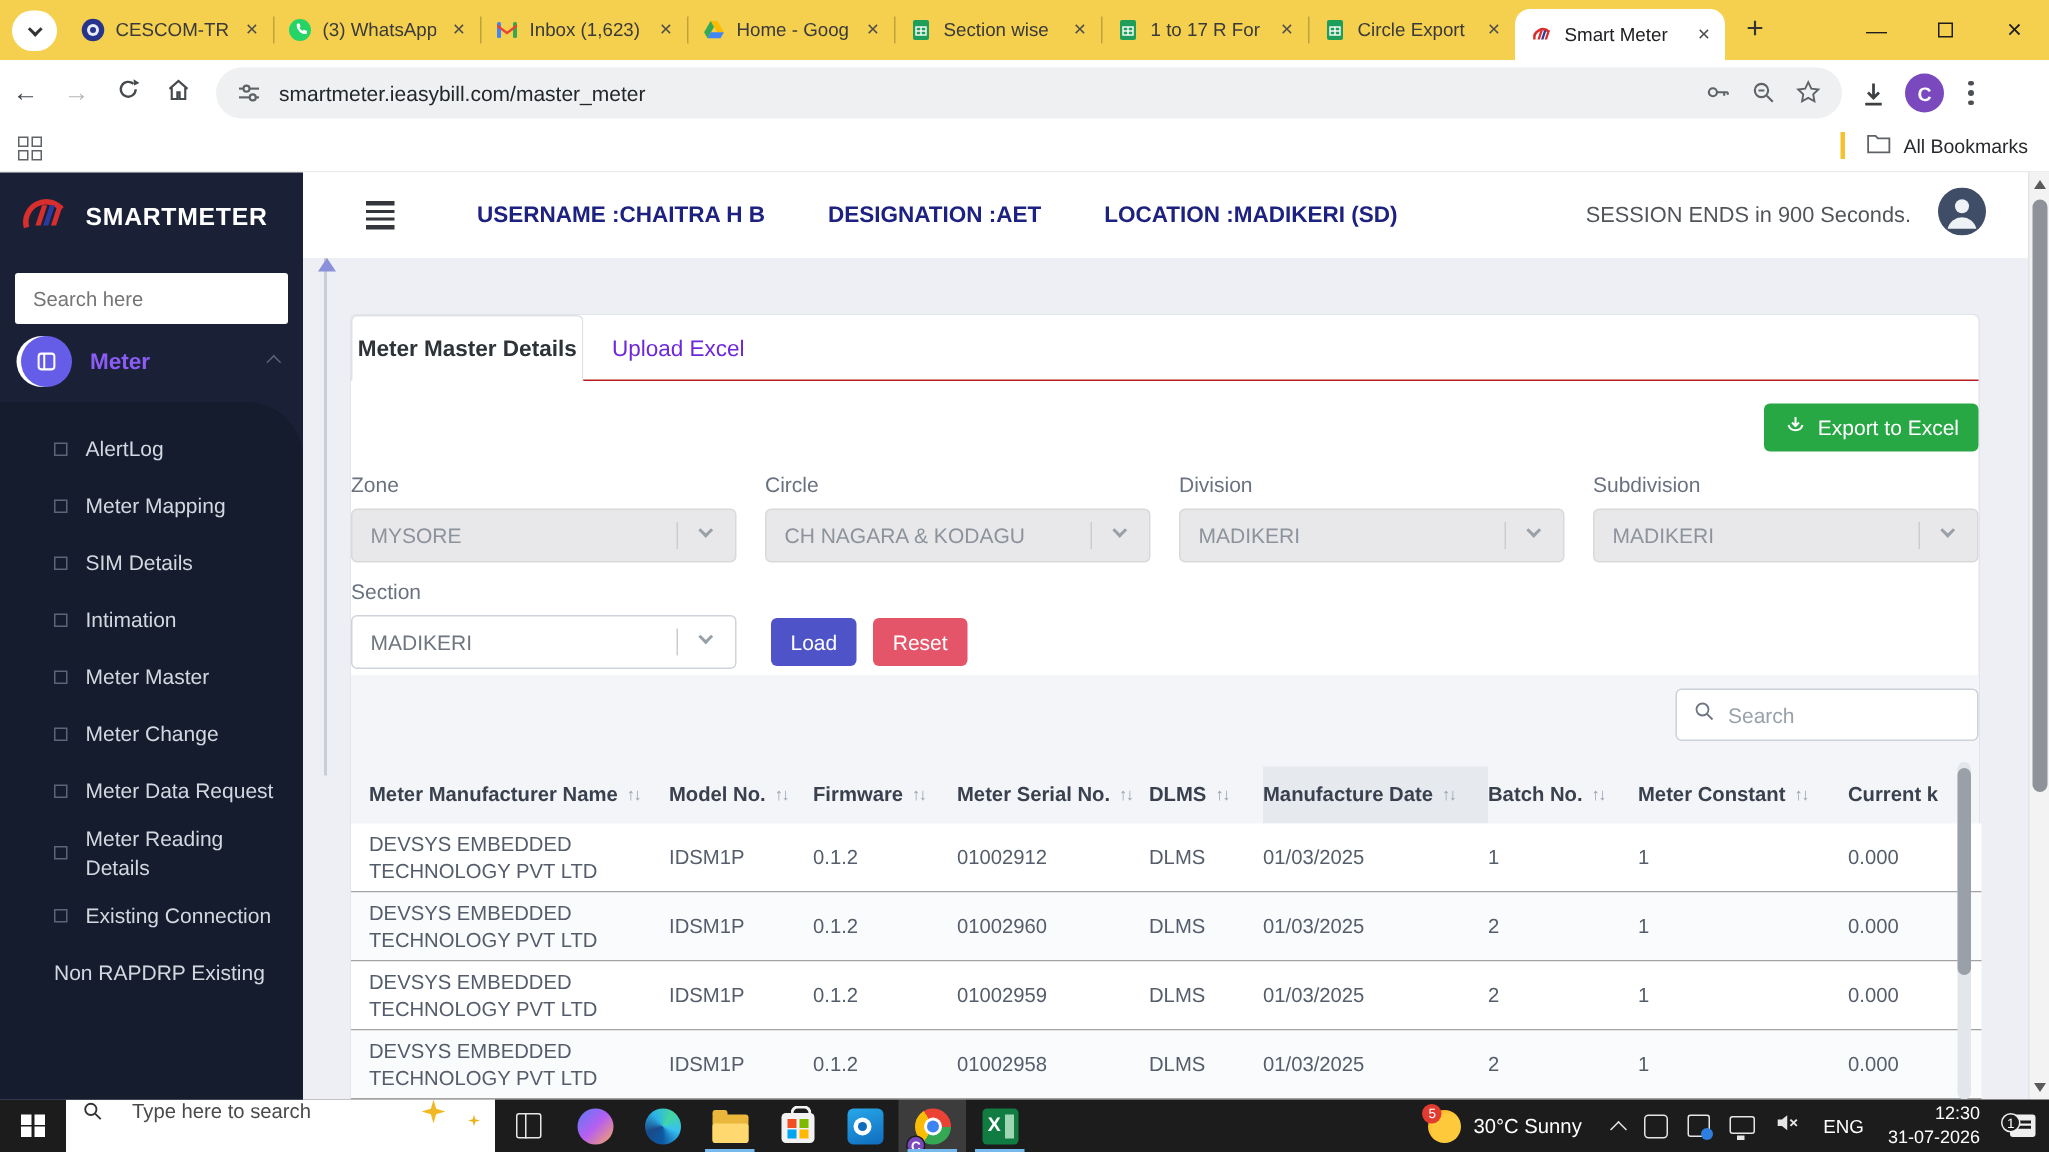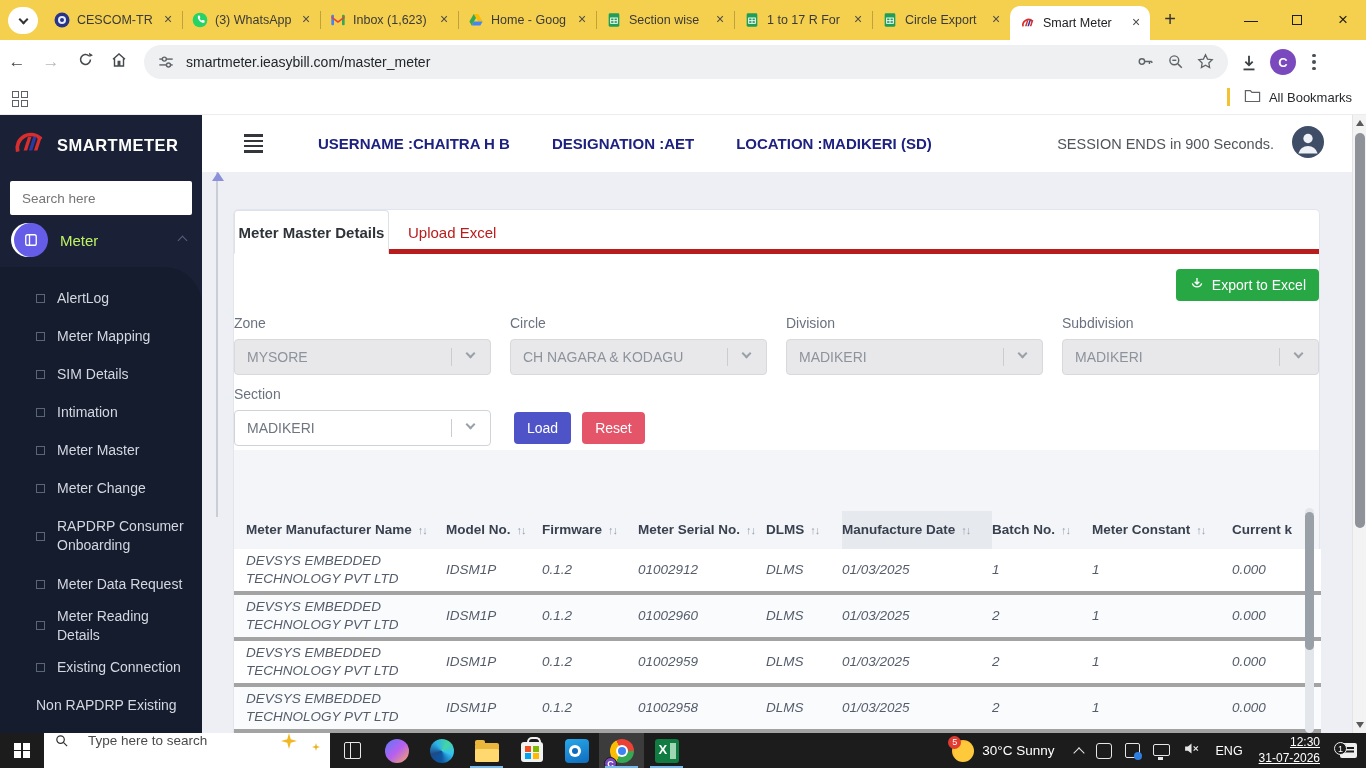--- a/index.html
+++ b/index.html
@@ -45,45 +45,45 @@
   
   .app { position:absolute; top:115px; left:0; width:1366px; height:618px; background:#edeff4; }
 
   .sidebar { position:absolute; left:0; top:0; width:202px; height:618px; background:#1a2136; z-index:3; overflow:hidden; }
   .brand { display:flex; align-items:center; gap:9px; padding:12px 12px 10px 12px; }
   .brand-name { color:#fff; font-weight:bold; font-size:16.5px; letter-spacing:.5px; }
   .side-search { margin:8px 10px 0 10px; }
   .side-search input { width:100%; height:34px; border:none; border-radius:2px; padding:0 12px; font-size:13.5px; color:#333; font-family:"Liberation Sans",sans-serif; outline:none; background:#fff; }
   .menu-parent { display:flex; align-items:center; gap:12px; padding:8px 12px 10px 14px; position:relative; }
   .meter-ic { width:34px; height:34px; border-radius:17px; background:#655ce8; box-shadow:-3px 0 0 #fff; display:flex; align-items:center; justify-content:center; }
-  .menu-parent-label { color:#bef264; font-size:15px; }
+  .menu-parent-label { color:#8b5cf6; font-size:15px;font-weight:bold; }
   .menu-parent .chev-up { position:absolute; right:16px; width:7px; height:7px; border-right:1.6px solid #56617e; border-bottom:1.6px solid #56617e; transform:rotate(-135deg); top:22px; }
   .submenu { background:#151c2e; border-top-right-radius:38px; padding:12px 0 0 0; min-height:470px; }
   .side-item { display:flex; align-items:center; min-height:38px; padding:4px 14px 4px 36px; gap:12px; }
   .side-item .sq { flex:0 0 9px; width:9px; height:9px; border:1.3px solid #5c6478; }
   .side-item span.lbl { color:#d3d7e0; font-size:14px; line-height:1.35; }
 
   .main { position:absolute; left:202px; top:0; right:14px; bottom:0; }
   .appheader { position:absolute; left:0; top:0; right:0; height:57px; background:#fff; display:flex; align-items:center; }
   .burger { margin-left:42px; display:flex; flex-direction:column; gap:3px; }
   .burger i { width:19px; height:2.4px; background:#33363a; }
   .hdr-texts { display:flex; gap:42px; margin-left:55px; }
   .hdr-texts span { color:#1d2180; font-weight:bold; font-size:15px; }
   .hdr-right { margin-left:auto; display:flex; align-items:center; gap:18px; margin-right:28px; }
   .session { color:#51555b; font-size:14.5px; }
 
   .content { position:absolute; left:0; top:57px; right:0; bottom:0; background:#edeff4; }
   .inner-line { position:absolute; left:14px; top:0; width:2px; height:345px; background:#c9cdd6; }
   .inner-line::before { content:""; position:absolute; left:-4px; top:0; border-left:6px solid transparent; border-right:6px solid transparent; border-bottom:9px solid #8a90da; }
 
   .card { position:absolute; left:31px; top:37px; width:1087px; bottom:0; background:#fff; border:1px solid #e2e5eb; border-bottom:none; border-radius:5px 5px 0 0; }
-  .card-tabs { position:absolute; left:0; top:0; right:0; height:44px; border-bottom:5px solid #b91c1c; }
+  .card-tabs { position:absolute; left:0; top:0; right:0; height:44px; border-bottom:1px solid #b91c1c; }
   .ctab { position:absolute; top:0; height:44px; display:flex; align-items:center; }
   .ctab.active { left:0; width:155px; justify-content:center; background:#fff; border:1px solid #dde1e8; border-bottom:1px solid #fff; border-radius:4px 4px 0 0; font-weight:bold; color:#2e3338; font-size:15px; }
-  .ctab.link { left:174px; color:#b91c1c; font-size:15px; }
+  .ctab.link { left:174px; color:#6d28d9; font-size:15px; }
 
   .export-btn { position:absolute; right:0; top:59px; height:32px; background:#28a745; color:#fff; font-size:14px; border-radius:4px; display:flex; align-items:center; gap:7px; padding:0 13px; }
 
   .filters { position:absolute; left:0; right:0; top:105px; display:flex; justify-content:space-between; }
   .fcol { width:257px; }
   .flabel { font-size:14px; color:#6a7280; margin-bottom:8px; }
   .fselect { height:36px; border-radius:4px; display:flex; align-items:center; padding:0 0 0 12px; font-size:14px; position:relative; }
   .fselect.disabled { background:#e8e8ea; border:1px solid #d9d9dc; color:#8d939c; }
   .fselect.enabled { background:#fff; border:1px solid #cfd4da; color:#6f7680; }
   .fselect .divider { position:absolute; right:38px; top:8px; bottom:8px; width:1px; background:#c9cdd2; }
@@ -93,21 +93,21 @@
   .btn { height:32px; border-radius:4px; color:#fff; font-size:14px; display:flex; align-items:center; padding:0 13px; }
   .btn.load { background:#4e54c8; margin-left:23px; margin-bottom:2px; }
   .btn.reset { background:#e4556a; margin-left:11px; margin-bottom:2px; }
 
   .table-area { position:absolute; left:0; right:0; top:240px; bottom:0; background:#f3f5f9; }
   .tsearch { position:absolute; right:0; top:9px; width:202px; height:35px; background:#fff; border:1px solid #ccd2da; border-radius:4px; display:flex; align-items:center; padding:0 10px; gap:8px; }
   .tsearch input { border:none; outline:none; flex:1; font-size:14px; color:#333; font-family:"Liberation Sans",sans-serif; background:transparent; }
   .tsearch input::placeholder { color:#9aa1ab; }
 
   .thead { position:absolute; left:0; top:61px; height:38px; display:flex; align-items:center; font-weight:bold; font-size:13.5px; color:#39414f; }
-  .trow { position:absolute; left:0; height:46px; display:flex; align-items:center; font-size:13.5px; color:#555d6b; background:#fff; border-bottom:4px solid #a3a3a3;font-style:italic; }
+  .trow { position:absolute; left:0; height:46px; display:flex; align-items:center; font-size:13.5px; color:#555d6b; background:#fff; border-bottom:1px solid #a3a3a3; }
   .trow.alt { background:#fafbfd; }
   .cell { display:flex; align-items:center; text-align:center; height:100%; line-height:1.3; }
   .cell.left { justify-content:flex-start; text-align:left; padding-left:12px; }
   .c0{width:212px;} .c1{width:96px;} .c2{width:96px;} .c3{width:128px;} .c4{width:76px;} .c5{width:150px;} .c6{width:100px;} .c7{width:118px;} .c8{width:111px; justify-content:flex-start; padding-left:22px;}
   .thead .c5 { background:#e6e9ee; height:38px; }
   .sort { font-size:11px; color:#97a0ae; margin-left:6px; letter-spacing:-1px; font-weight:normal; }
   .tscroll { position:absolute; right:5px; top:58px; bottom:0; width:9px; background:#e3e6eb; border-radius:5px; }
   .tscroll .thumb { position:absolute; left:0; top:4px; width:9px; height:138px; background:#9aa0a8; border-radius:5px; }
 
   
@@ -132,21 +132,21 @@
   .tslot.open::after { content:""; position:absolute; bottom:0; left:6px; right:6px; height:2.5px; background:#76b9ed; }
   .tslot.focus { background:rgba(255,255,255,.14); }
   .tbright { margin-left:auto; display:flex; align-items:center; }
   .weather { display:flex; align-items:center; gap:8px; padding:0 10px; }
   .sun { width:22px; height:22px; border-radius:11px; background:radial-gradient(circle at 60% 60%, #ffc93c 0 55%, #f90 100%); position:relative; }
   .sun .badge { position:absolute; left:-4px; top:-4px; width:13px; height:13px; border-radius:7px; background:#e23c32; color:#fff; font-size:9px; display:flex; align-items:center; justify-content:center; }
   .wtxt { color:#fff; font-size:13.5px; }
   .tray { display:flex; align-items:center; gap:13px; padding:0 10px; }
   .tray-chev { width:8px; height:8px; border-left:1.8px solid #e6e6e6; border-top:1.8px solid #e6e6e6; transform:rotate(45deg); margin-top:4px; }
   .eng { color:#fff; font-size:12.5px; padding:0 6px; }
-  .clock { color:#fff; font-size:12px; text-align:right; line-height:1.3; padding:0 10px;text-decoration:underline; }
+  .clock { color:#fff; font-size:12px; text-align:right; line-height:1.3; padding:0 10px; }
   .notif { width:36px; display:flex; align-items:center; justify-content:center; position:relative; }
   .notif .pane { width:17px; height:15px; background:#efefef; border-radius:2px; position:relative; }
   .notif .pane::before { content:""; position:absolute; left:3px; top:4px; right:3px; height:1.6px; background:#1c1c1c; box-shadow:0 3.5px 0 #1c1c1c; }
   .notif .nbadge { position:absolute; left:4px; bottom:3px; width:13px; height:13px; border-radius:7px; border:1.4px solid #efefef; background:#1c1c1c; color:#fff; font-size:9px; display:flex; align-items:center; justify-content:center; }
   .edge-ic { width:24px; height:24px; border-radius:12px; background:conic-gradient(from 180deg,#0c59a4,#1b4a8a,#2bb3e8,#45d6a0,#35c1f1,#0c59a4); }
   .copilot-ic { width:24px; height:24px; border-radius:12px; background:linear-gradient(135deg,#5a79f7,#b65ff0 50%,#f7a85f); }
   .chrome-ic { width:24px; height:24px; border-radius:12px; background:conic-gradient(from 330deg,#ea4335 0 120deg,#34a853 120deg 240deg,#fbbc05 240deg 360deg); position:relative; }
   .chrome-ic::before { content:""; position:absolute; left:6px; top:6px; width:12px; height:12px; background:#fff; border-radius:6px; }
   .chrome-ic::after { content:""; position:absolute; left:8px; top:8px; width:8px; height:8px; background:#3d84f3; border-radius:4px; }
   .cbadge { position:absolute; left:5px; bottom:-2px; width:13px; height:13px; border-radius:7px; background:#7a49bd; color:#fff; font-size:9px; font-weight:bold; display:flex; align-items:center; justify-content:center; border:1px solid #1c1c1c; }
@@ -373,24 +373,20 @@
             <span class="lbl">Intimation</span>
           </div>
         <div class="side-item">
             <span class="sq"></span>
             <span class="lbl">Meter Master</span>
           </div>
         <div class="side-item">
             <span class="sq"></span>
             <span class="lbl">Meter Change</span>
           </div>
-        <div class="side-item" style="min-height:58px;">
-            <span class="sq"></span>
-            <span class="lbl">RAPDRP Consumer Onboarding</span>
-          </div>
         <div class="side-item">
             <span class="sq"></span>
             <span class="lbl">Meter Data Request</span>
           </div>
         <div class="side-item">
             <span class="sq"></span>
             <span class="lbl">Meter Reading Details</span>
           </div>
         <div class="side-item">
             <span class="sq"></span>
@@ -484,20 +480,27 @@
                   <span>MADIKERI</span>
                   <span class="divider"></span>
                   <span class="chev"></span>
                 </div>
             </div>
             <div class="btn load">Load</div>
             <div class="btn reset">Reset</div>
           </div>
 
           <div class="table-area">
+            <div class="tsearch">
+              <span><svg width="16" height="16" viewBox="0 0 24 24">
+                    <circle cx="10.5" cy="10.5" r="6" stroke="#6d7580" stroke-width="1.8" fill="none"></circle>
+                    <line x1="15" y1="15" x2="20.5" y2="20.5" stroke="#6d7580" stroke-width="1.8"></line>
+                  </svg></span>
+              <input placeholder="Search" style="">
+            </div>
 
             <div class="thead">
               <div class="cell left c0">
                   <span>Meter Manufacturer Name</span>
                   <span class="sort">↑↓</span>
                 </div>
               <div class="cell c1">
                   <span>Model No.</span>
                   <span class="sort">↑↓</span>
                 </div>

